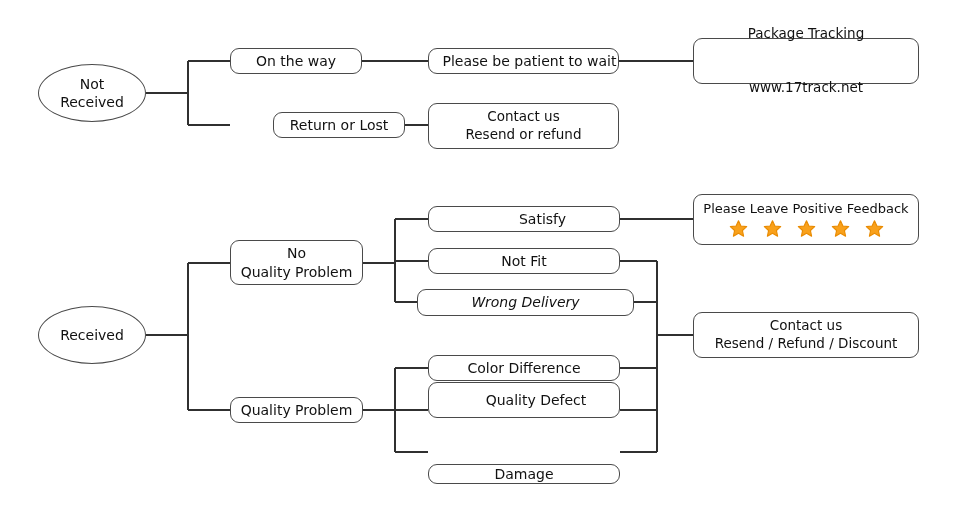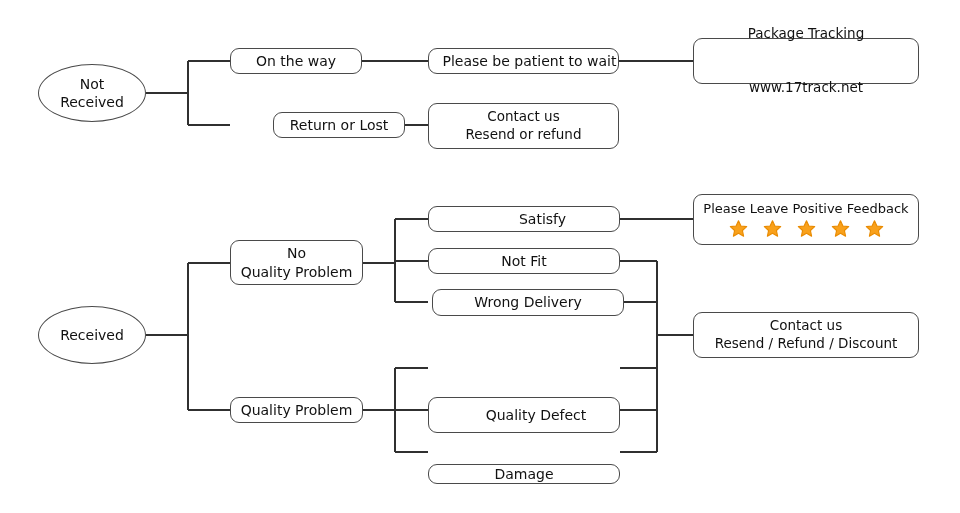--- a/index.html
+++ b/index.html
@@ -30,25 +30,25 @@
   #n-on-the-way     {left:230px;top:48px;  width:132px;height:26px;}
   #n-please-patient {left:428px;top:48px;  width:191px;height:26px;padding-left:12px;}
   #n-package-track  {left:693px;top:38px;  width:226px;height:46px;gap:36px;}
   #n-return-lost    {left:230px;top:112px; width:132px;height:26px;margin-left:43px;}
   #n-contact-refund {left:428px;top:103px; width:191px;height:46px;}
   #n-received       {left:38px; top:306px; width:108px;height:58px;}
   #n-no-quality     {left:230px;top:240px; width:133px;height:45px;}
   #n-quality-problem{left:230px;top:397px; width:133px;height:26px;}
   #n-satisfy        {left:428px;top:206px; width:192px;height:26px;padding-left:37px;}
   #n-not-fit        {left:428px;top:248px; width:192px;height:26px;}
-  #n-wrong-delivery {left:432px;top:289px; width:192px;height:27px;}
+  #n-wrong-delivery {left:417px;top:289px; width:217px;height:27px;font-style:italic;}
   #n-feedback       {left:693px;top:194px; width:226px;height:51px;}
   #n-contact-disc   {left:693px;top:312px; width:226px;height:46px;}
   #n-color-diff     {left:428px;top:355px; width:192px;height:26px;}
-  #n-quality-defect {left:428px;top:397px; width:192px;height:36px;padding-left:24px;}
+  #n-quality-defect {left:428px;top:382px; width:192px;height:36px;padding-left:24px;}
   #n-damage         {left:428px;top:464px; width:192px;height:20px;}
   #n-feedback .title{font-size:13px;margin-top:1px;text-align:center;}
   .stars{display:flex;gap:13px;margin-top:2px;align-items:center;justify-content:center;}
   .star{width:21px;height:20px;display:block;}
   .star path{fill:var(--star,#F9A11B);stroke:var(--starStroke,#E98B02);stroke-width:1.4;stroke-linejoin:round;}
   line{stroke:var(--line,#303030);stroke-width:1.4;shape-rendering:crispEdges;}
 </style>
 </head>
 <body>
 
@@ -163,20 +163,23 @@
           <path d="M12 2.2 L14.9 8.4 L21.8 9.2 L16.7 13.8 L18.1 20.6 L12 17.2 L5.9 20.6 L7.3 13.8 L2.2 9.2 L9.1 8.4 Z"></path>
         </svg>
     </span>
   </div>
 
   <div class="node box small" id="n-contact-disc">
     <span>Contact us</span>
     <span>Resend / Refund / Discount</span>
   </div>
 
+  <div class="node box" id="n-color-diff">
+    <span>Color Difference</span>
+  </div>
 
   <div class="node box" id="n-quality-defect">
     <span>Quality Defect</span>
   </div>
 
   <div class="node box" id="n-damage">
     <span>Damage</span>
   </div>
 
 </div>

